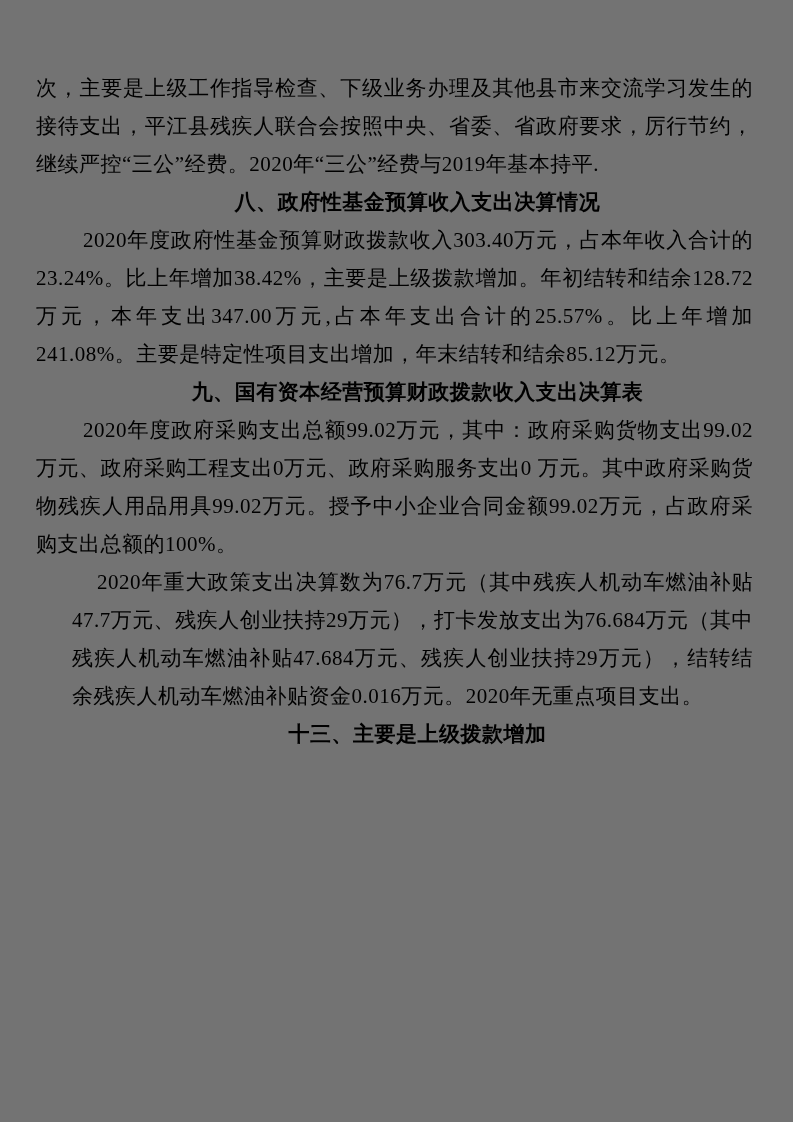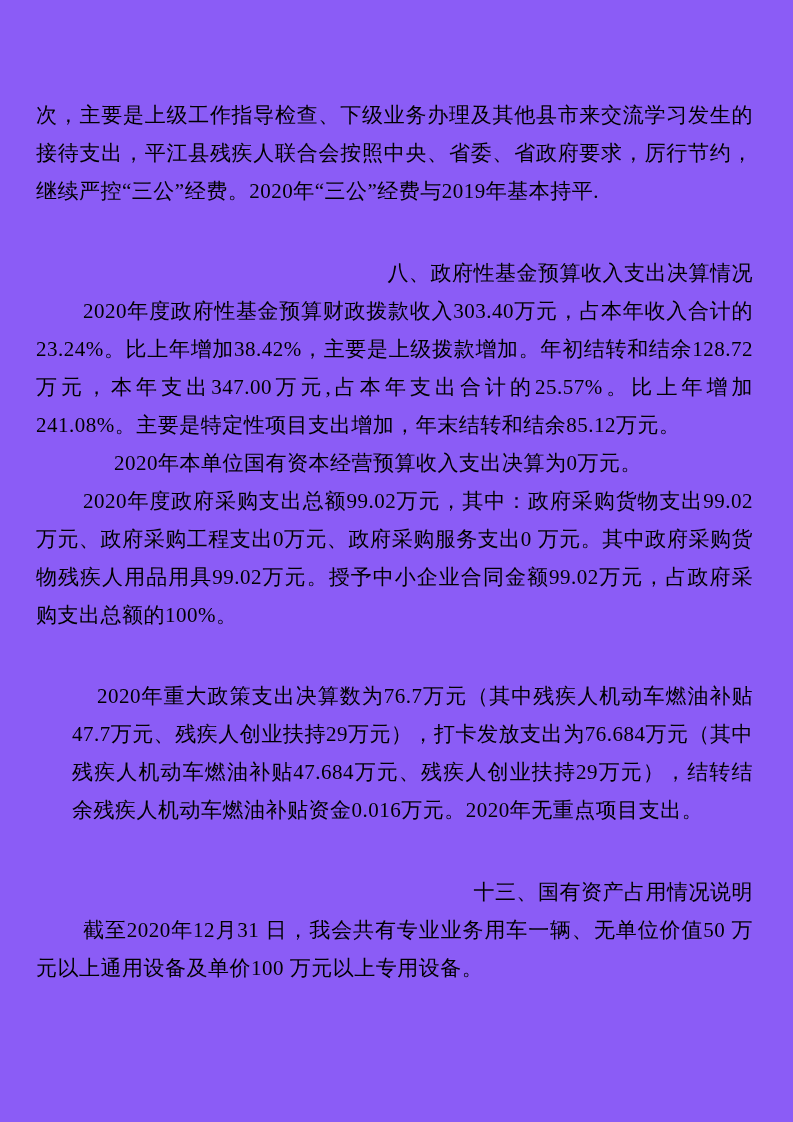--- a/index.html
+++ b/index.html
@@ -1,49 +1,47 @@
 <!DOCTYPE html>
 <html lang="zh"><head>
 <meta charset="utf-8">
 <style>
   html, body { margin: 0; padding: 0; background: #ffffff; }
   .page {
     position: relative;
     width: 793px;
     height: 1122px;
     margin: 0 auto;
-    background: #8b5cf6;
+    background: #737373;
     color: #000000;
     box-sizing: border-box;
-    padding: 96px 40px 0 36px;
+    padding: 69px 40px 0 36px;
     font-family: "Liberation Serif", "DejaVu Serif", serif;
     font-size: 21px;
     line-height: 38px;
     letter-spacing: 0.5px;
     overflow: hidden;
   }
   .page p { margin: 0; text-align: justify; }
   p.flush   { text-indent: 0; }
   p.body    { text-indent: 47px; }
   p.deep    { text-indent: 78px; }
-  p.offset  { margin-left: 36px; text-indent: 25px; margin-top: 43px; }
+  p.offset  { margin-left: 36px; text-indent: 25px; }
   p.heading {
     text-indent: 46px;
-    text-align: right;
+    text-align: center;
     font-family: "Liberation Sans", "DejaVu Sans", sans-serif;
-    font-weight: normal;
+    font-weight: bold;
     letter-spacing: 0.5px;
-    margin-top: 44px;
   }
 </style>
 </head>
 <body>
 
 <div class="page">
   <p class="flush">次，主要是上级工作指导检查、下级业务办理及其他县市来交流学习发生的接待支出，平江县残疾人联合会按照中央、省委、省政府要求，厉行节约，继续严控“三公”经费。2020年“三公”经费与2019年基本持平.</p>
   <p class="heading">八、政府性基金预算收入支出决算情况</p>
   <p class="body">2020年度政府性基金预算财政拨款收入303.40万元，占本年收入合计的23.24%。比上年增加38.42%，主要是上级拨款增加。年初结转和结余128.72万元，本年支出347.00万元,占本年支出合计的25.57%。比上年增加241.08%。主要是特定性项目支出增加，年末结转和结余85.12万元。</p>
-  <p class="deep">2020年本单位国有资本经营预算收入支出决算为0万元。</p>
+  <p class="heading">九、国有资本经营预算财政拨款收入支出决算表</p>
   <p class="body">2020年度政府采购支出总额99.02万元，其中：政府采购货物支出99.02万元、政府采购工程支出0万元、政府采购服务支出0 万元。其中政府采购货物残疾人用品用具99.02万元。授予中小企业合同金额99.02万元，占政府采购支出总额的100%。</p>
   <p class="offset">2020年重大政策支出决算数为76.7万元（其中残疾人机动车燃油补贴47.7万元、残疾人创业扶持29万元），打卡发放支出为76.684万元（其中残疾人机动车燃油补贴47.684万元、残疾人创业扶持29万元），结转结余残疾人机动车燃油补贴资金0.016万元。2020年无重点项目支出。</p>
-  <p class="heading">十三、国有资产占用情况说明</p>
-  <p class="body">截至2020年12月31 日，我会共有专业业务用车一辆、无单位价值50 万元以上通用设备及单价100 万元以上专用设备。</p>
+  <p class="heading">十三、主要是上级拨款增加</p>
 </div>
 
 </body></html>

